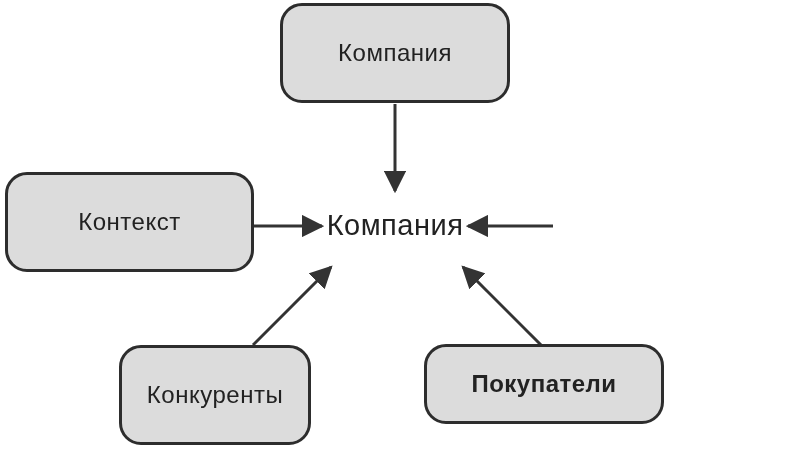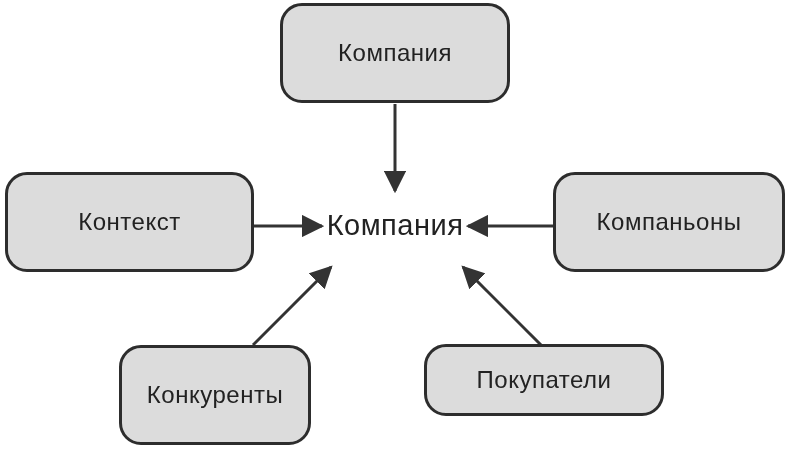--- a/index.html
+++ b/index.html
@@ -31,21 +31,21 @@
     align-items:center;
     justify-content:center;
     color:var(--text);
     font-size:24px;
     letter-spacing:0.5px;
   }
   .node-company    {left:280px; top:3px;   width:230px; height:100px;}
   .node-context    {left:5px;   top:172px; width:249px; height:100px;}
   .node-companions {left:553px; top:172px; width:232px; height:100px;}
   .node-competitors{left:119px; top:345px; width:192px; height:100px;}
-  .node-buyers     {left:424px; top:344px; width:240px; height:72px;}
+  .node-buyers     {left:424px; top:344px; width:240px; height:80px;font-weight:bold;}
   .center-label{
     position:absolute;
     left:395px; top:209px;
     transform:translateX(-50%);
     font-size:29px;
     color:var(--text);
     letter-spacing:0.5px;
     white-space:nowrap;
   }
   svg.arrows{
@@ -78,23 +78,20 @@
   </svg>
 
   <div class="node node-company">
     <span>Компания</span>
   </div>
 
   <div class="node node-context">
     <span>Контекст</span>
   </div>
 
-  <div class="node node-companions">
-    <span>Компаньоны</span>
-  </div>
 
   <div class="node node-competitors">
     <span>Конкуренты</span>
   </div>
 
   <div class="node node-buyers">
     <span>Покупатели</span>
   </div>
 
   <div class="center-label">Компания</div>

